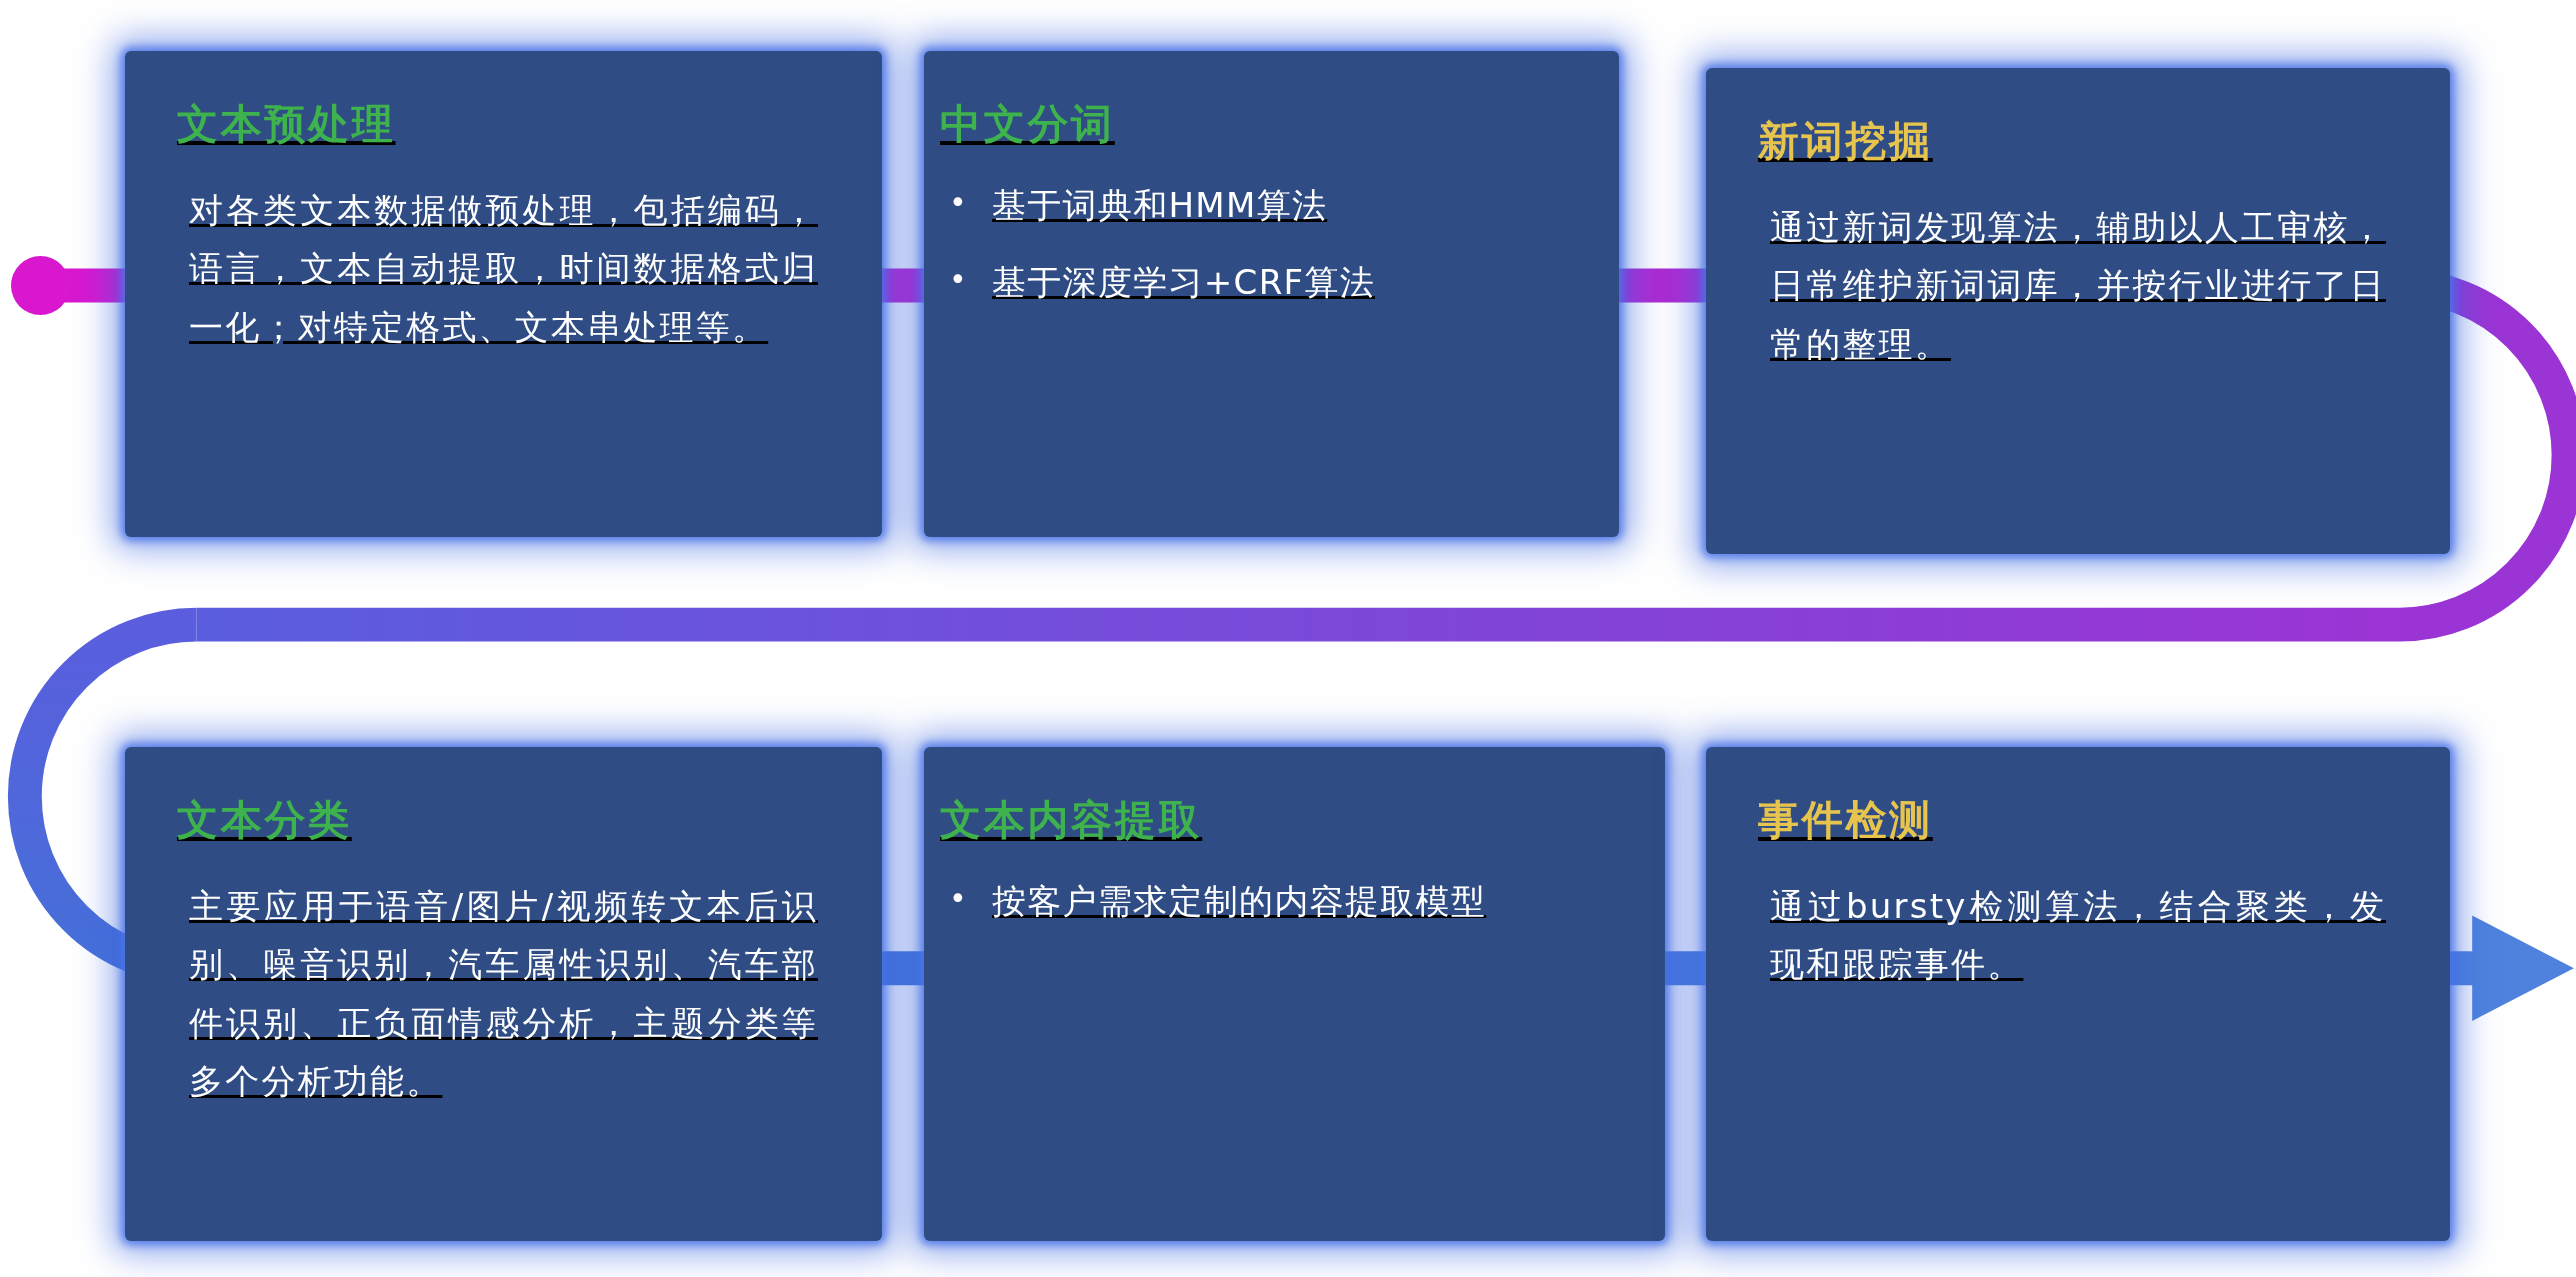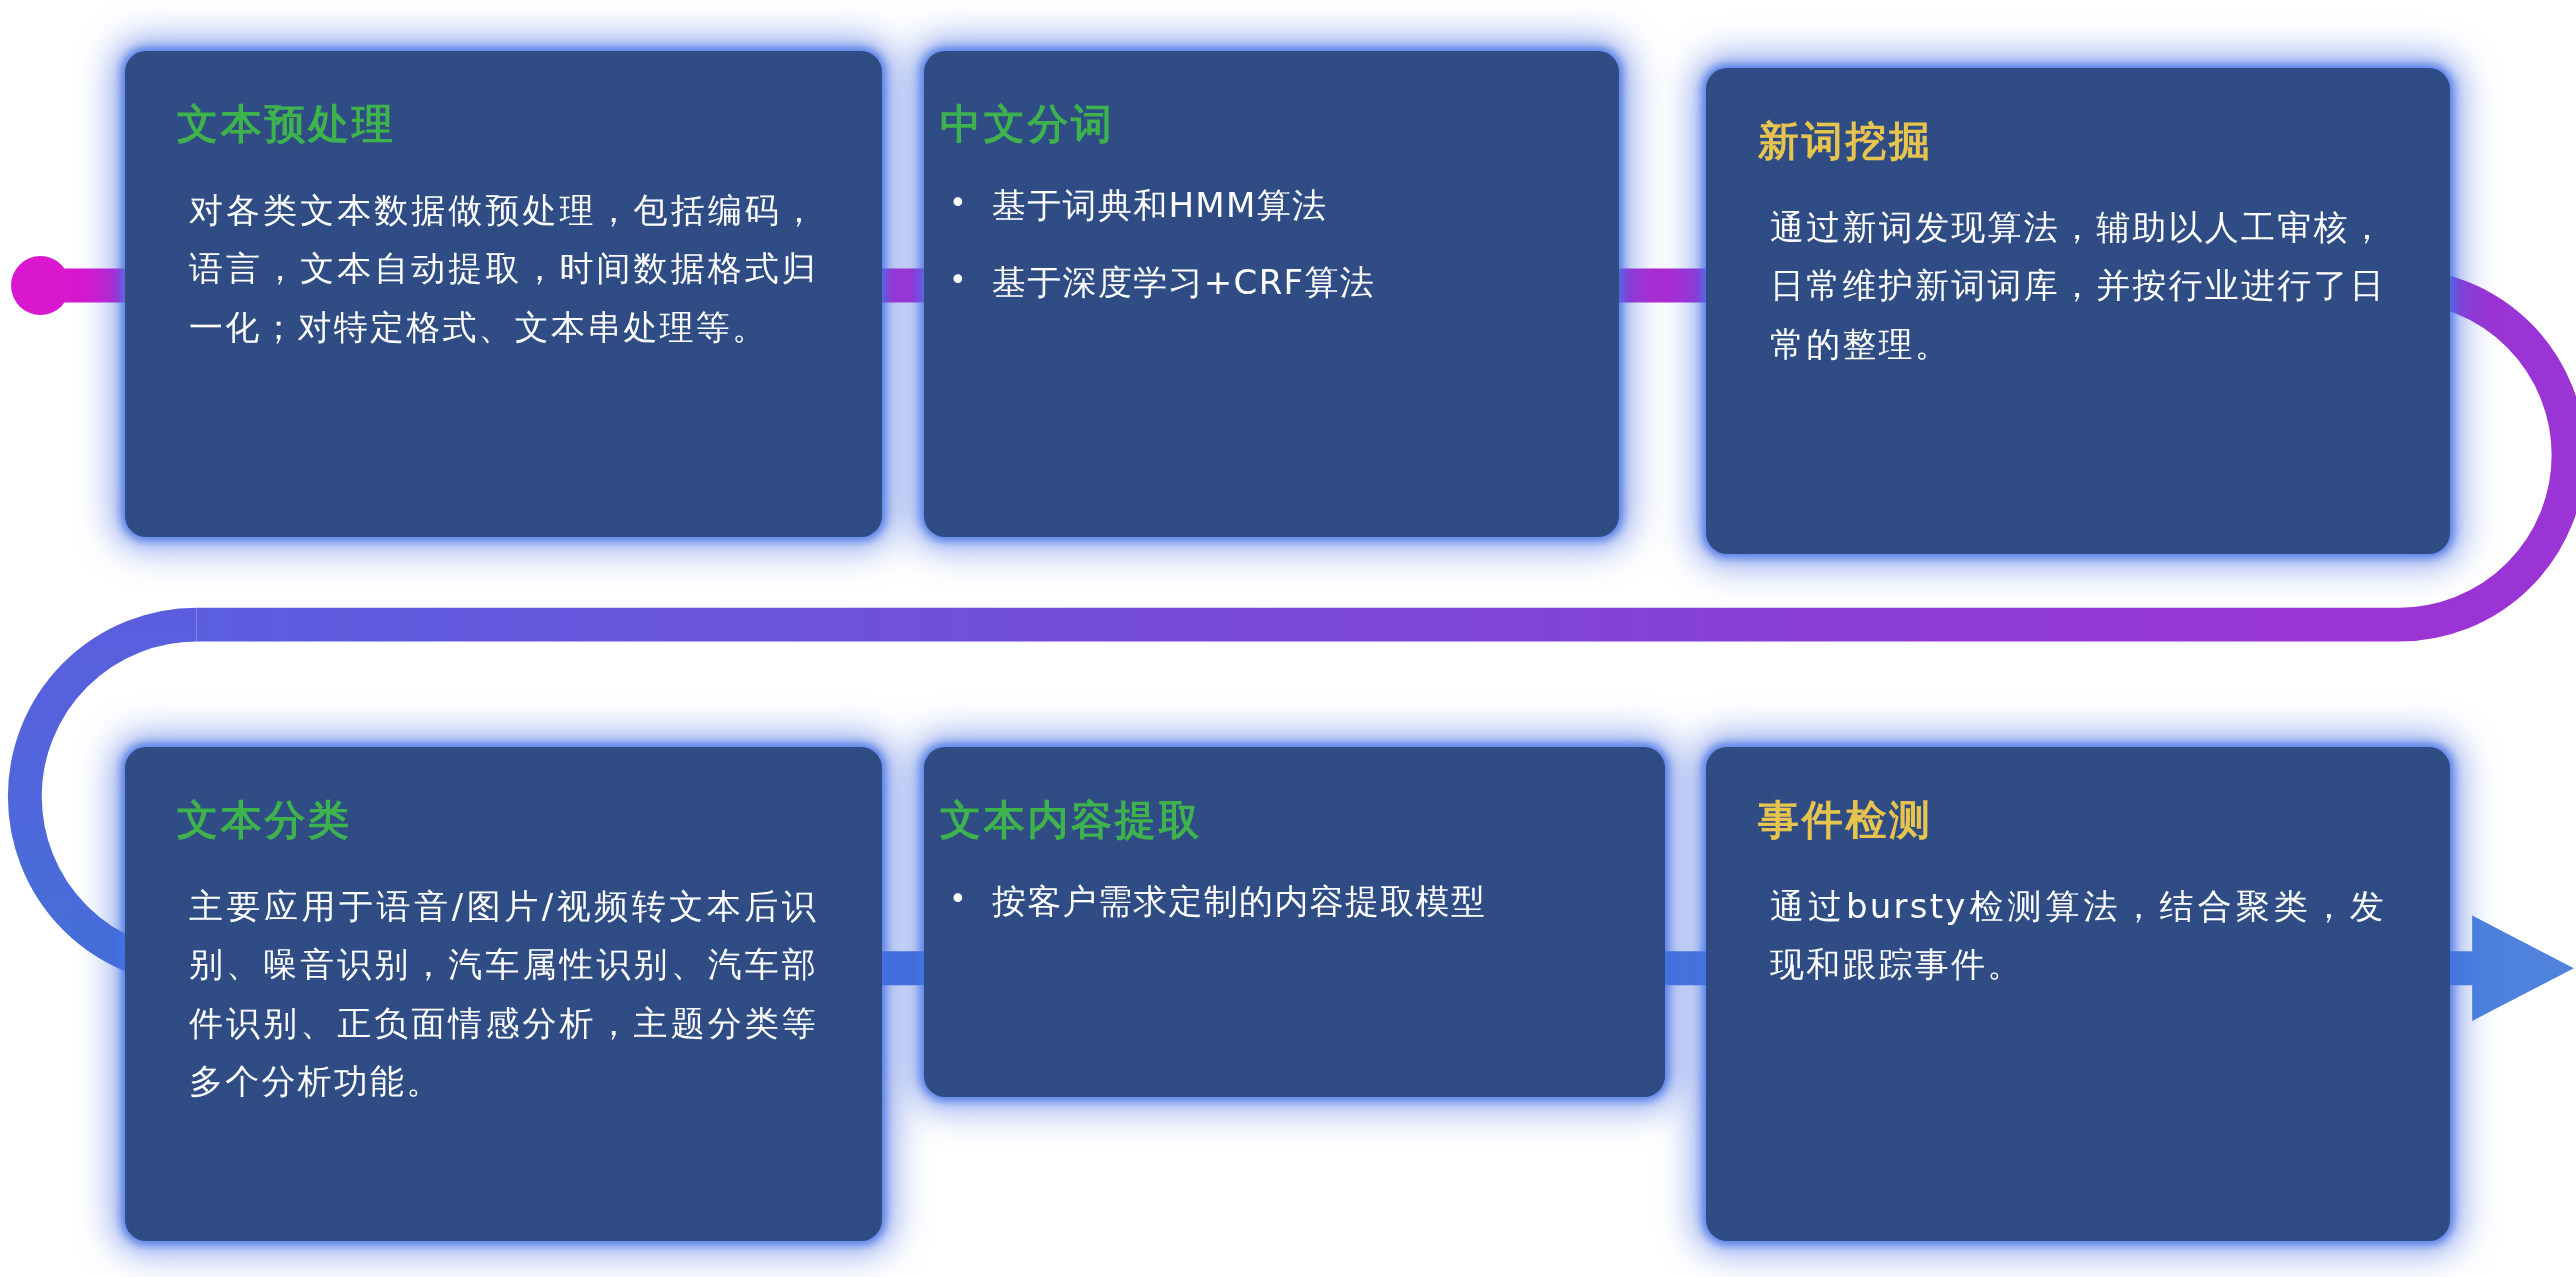--- a/index.html
+++ b/index.html
@@ -18,29 +18,30 @@
   .g1a{stop-color:var(--flow_magenta,#d817cf);} .g1b{stop-color:var(--flow_purple,#9b34d4);}
   .g3a{stop-color:var(--flow_purple,#9b34d4);} .g3b{stop-color:var(--flow_violet,#5a5ede);}
   .g4a{stop-color:var(--flow_violet,#5a5ede);} .g4b{stop-color:var(--flow_blue,#4570d8);}
   .g5a{stop-color:var(--flow_blue,#4570d8);}  .g5b{stop-color:var(--flow_blue_end,#4e82dd);}
   .flow .dot { fill:var(--flow_magenta,#d817cf); }
   .flow .arrowhead { fill:var(--flow_blue_end,#4e82dd); }
 
   .card {
     position:absolute; z-index:1; box-sizing:border-box;
     background:var(--card_bg,#2f4d84);
-    border-radius:21px;
+    border-radius:6px;
     padding:46px 52px;
     box-shadow: 0 0 9px 3.6px rgba(73,116,231,.85), 0 0 34px 12.5px rgba(60,102,224,.55);
+    text-decoration: underline;
   }
   .c1{left:125px;  top:51px;  width:757px; height:486px;}
   .c2{left:924px; top:51px;  width:695px; height:486px;padding-left:16px;}
   .c3{left:1706px; top:68px;  width:744px; height:486px;}
   .c4{left:125px;  top:747px; width:757px; height:494px;}
-  .c5{left:924px; top:747px; width:741px; height:350px;padding-left:16px;}
+  .c5{left:924px; top:747px; width:741px; height:494px;padding-left:16px;}
   .c6{left:1706px; top:747px; width:744px; height:494px;}
 
   .title {
     margin:0 0 28.6px 0;
     font-size:41px; font-weight:bold; letter-spacing:2.7px;
   }
   .title.green  { color:var(--title_green,#3db24d); }
   .title.yellow { color:var(--title_yellow,#e7c44d); }
 
   .body {

